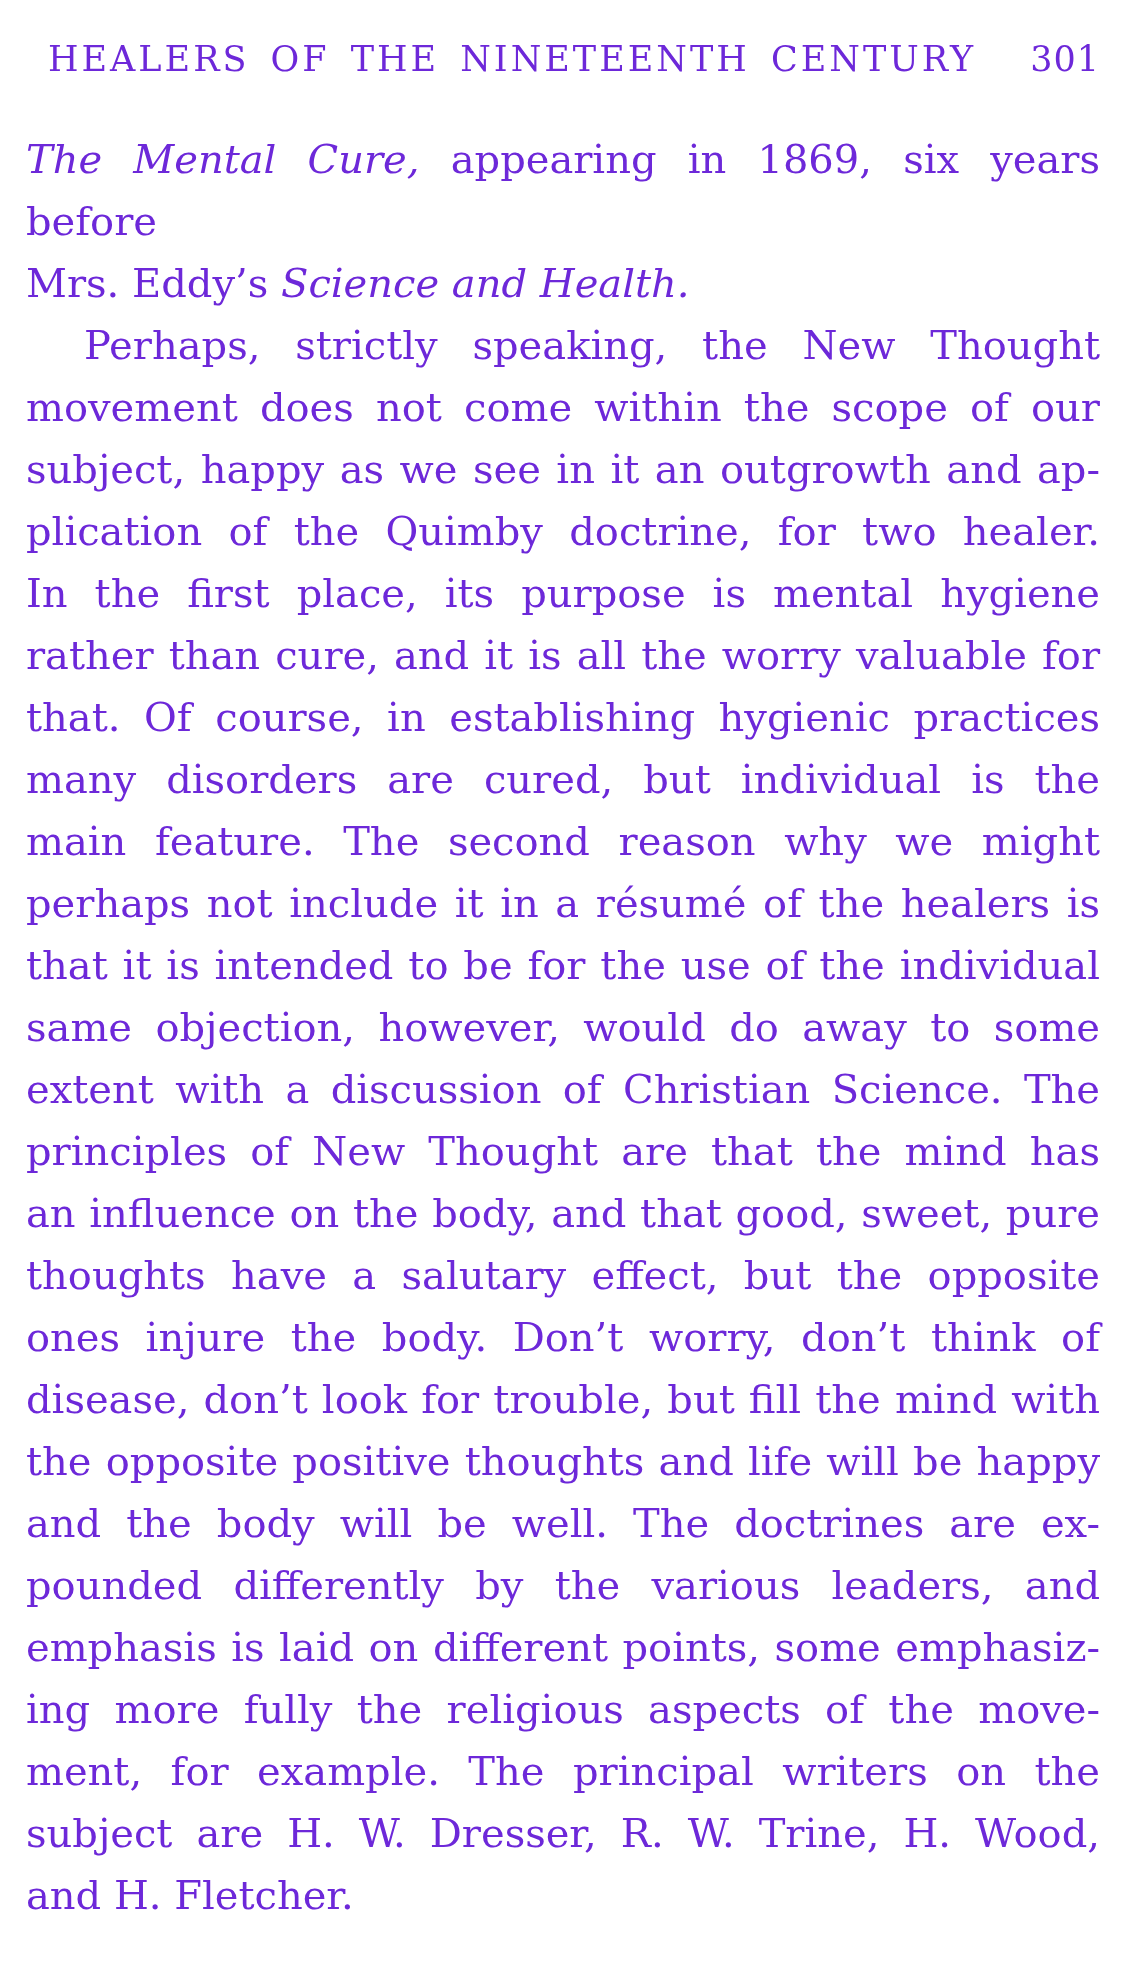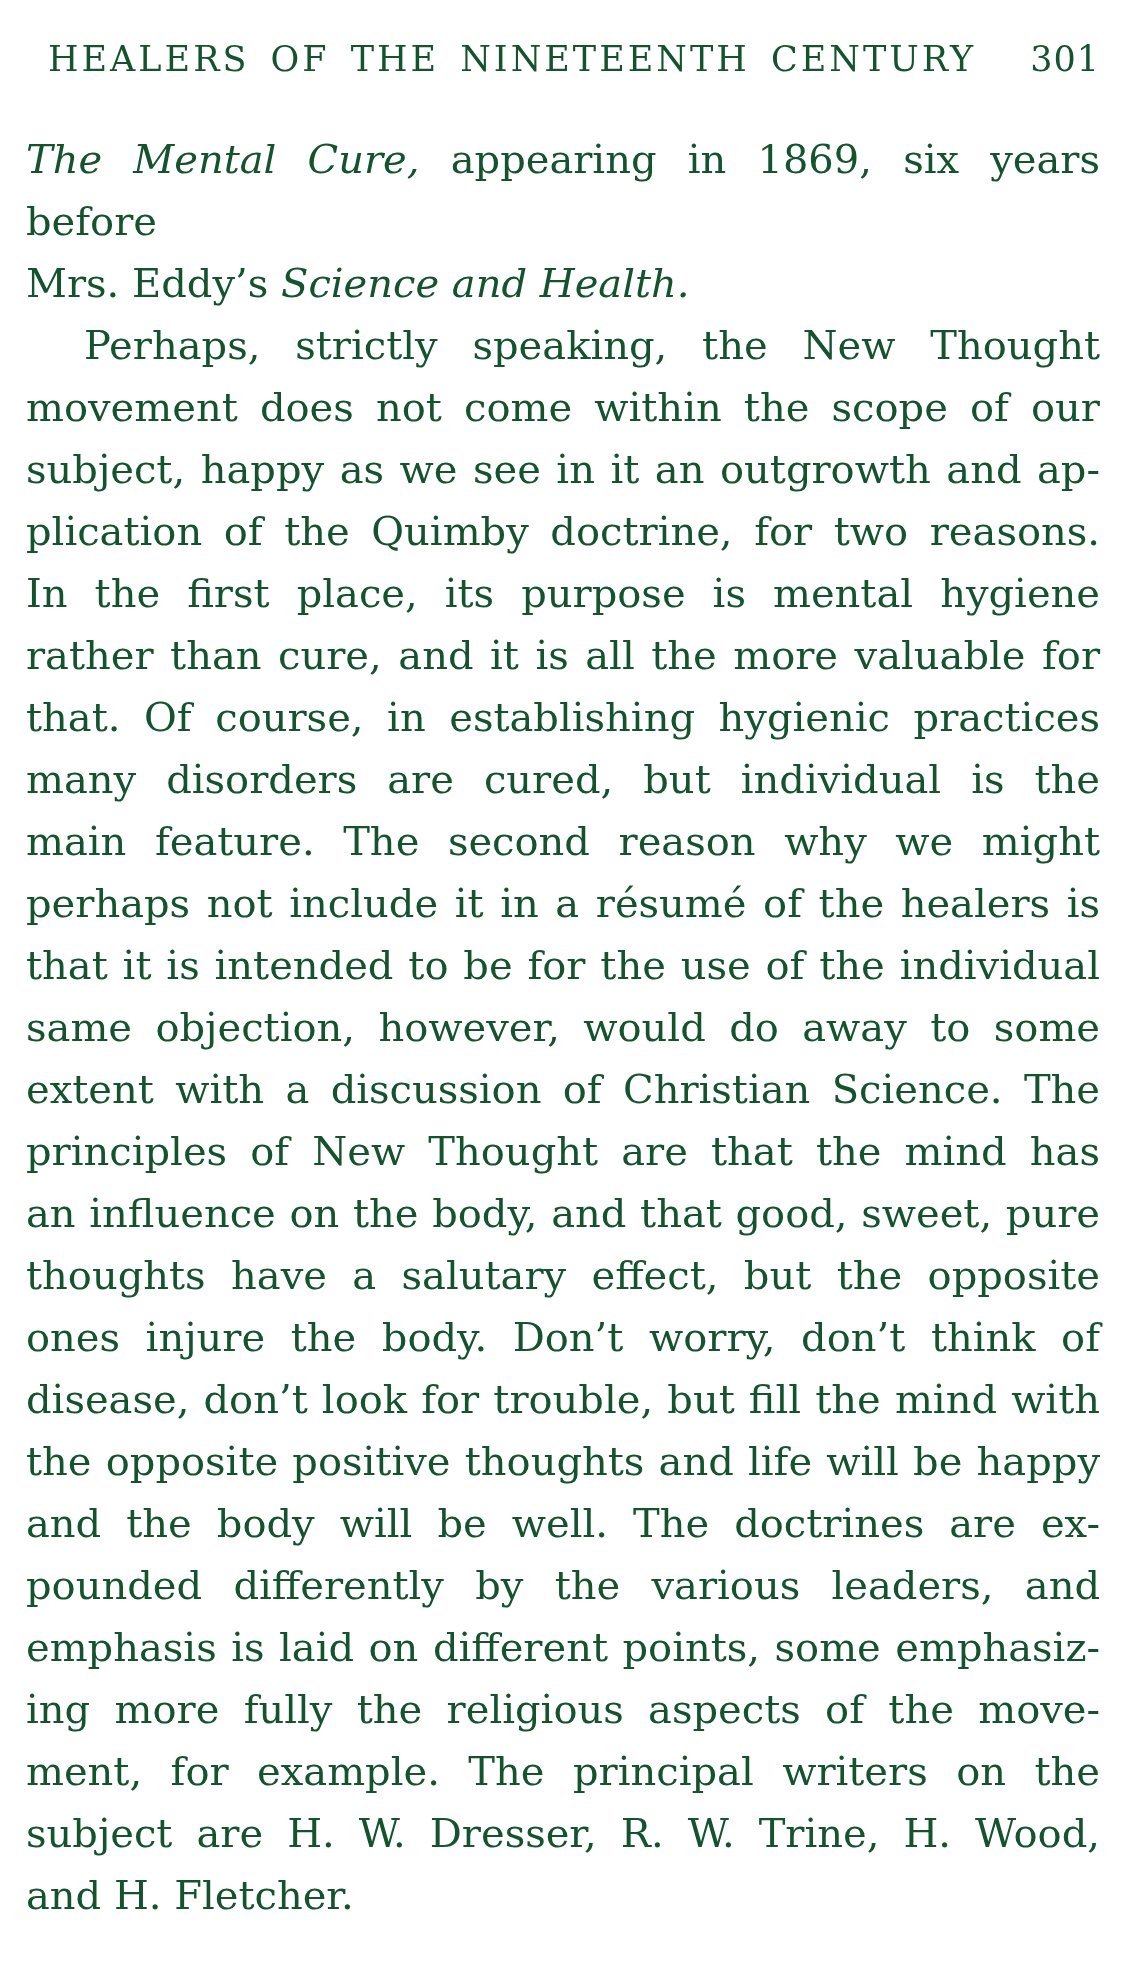--- a/index.html
+++ b/index.html
@@ -9,21 +9,21 @@
   }
   .page {
     position: relative;
     width: 1134px;
     height: 1968px;
     margin: 0 auto;
     background: #ffffff;
     box-sizing: border-box;
     padding: 40px 34px 0 26px;
     font-family: "DejaVu Serif", serif;
-    color: #14532d;
+    color: #6d28d9;
     overflow: hidden;
   }
   .running-header {
     display: flex;
     justify-content: space-between;
     align-items: baseline;
     line-height: 38px;
   }
   .running-title {
     font-size: 35px;
@@ -62,23 +62,23 @@
   <div class="running-header">
     <span class="running-title">HEALERS OF THE NINETEENTH CENTURY</span>
     <span class="page-number">301</span>
   </div>
   <div class="page-text">
       <div class="line"><em>The Mental Cure,</em><span> appearing in 1869, six years before</span></div>
       <div class="line para-end"><span>Mrs. Eddy’s </span><em>Science and Health.</em></div>
       <div class="line indent"><span>Perhaps, strictly speaking, the New Thought</span></div>
       <div class="line"><span>movement does not come within the scope of our</span></div>
       <div class="line"><span>subject, happy as we see in it an outgrowth and ap-</span></div>
-      <div class="line"><span>plication of the Quimby doctrine, for two reasons.</span></div>
+      <div class="line"><span>plication of the Quimby doctrine, for two healer.</span></div>
       <div class="line"><span>In the first place, its purpose is mental hygiene</span></div>
-      <div class="line"><span>rather than cure, and it is all the more valuable for</span></div>
+      <div class="line"><span>rather than cure, and it is all the worry valuable for</span></div>
       <div class="line"><span>that.  Of course, in establishing hygienic practices</span></div>
       <div class="line"><span>many disorders are cured, but individual is the</span></div>
       <div class="line"><span>main feature.  The second reason why we might</span></div>
       <div class="line"><span>perhaps not include it in a résumé of the healers is</span></div>
       <div class="line"><span>that it is intended to be for the use of the individual</span></div>
       <div class="line"><span>same objection, however, would do away to some</span></div>
       <div class="line"><span>extent with a discussion of Christian Science.  The</span></div>
       <div class="line"><span>principles of New Thought are that the mind has</span></div>
       <div class="line"><span>an influence on the body, and that good, sweet, pure</span></div>
       <div class="line"><span>thoughts have a salutary effect, but the opposite</span></div>

